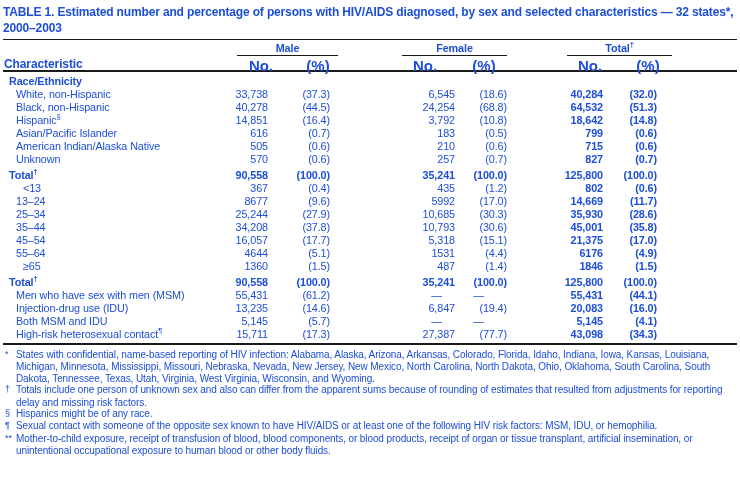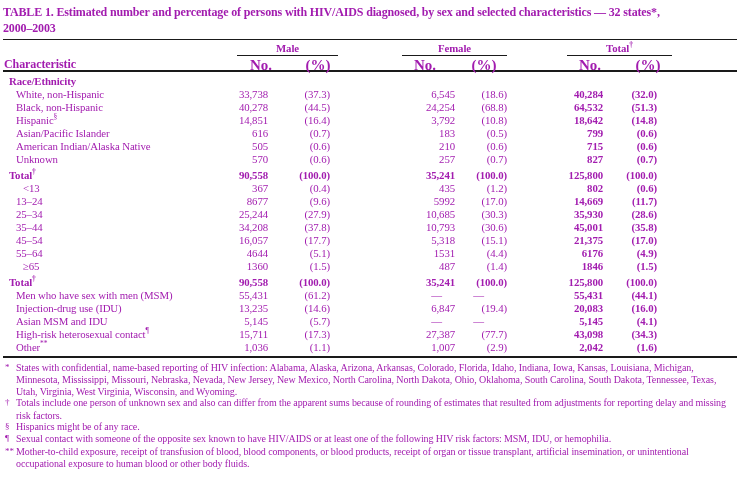--- a/index.html
+++ b/index.html
@@ -1,19 +1,19 @@
 <!DOCTYPE html>
 <html><head>
 <meta charset="utf-8">
 <style>
   html,body { margin:0; padding:0; background:#ffffff; }
   .page {
     position:relative; width:740px; height:501px; overflow:hidden;
-    background:#ffffff; color:#a21caf;
-    font-family:Liberation Serif, serif;
+    background:#ffffff; color:#1d4ed8;
+    font-family:Liberation Sans, sans-serif;
     -webkit-font-smoothing:antialiased;
   }
   .title { position:absolute; left:3px; top:5px; width:736px;
     font-size:12px; font-weight:bold; line-height:15.5px; letter-spacing:-0.15px; }
   .content { position:absolute; left:3px; top:39px; width:734px; }
   .rule { height:1px; background:#1a1a1a; }
   .rule.heavy { height:2px; }
   .hdr { position:relative; height:30px; }
   .gl { position:absolute; top:2px; font-size:10.8px; font-weight:bold; text-align:center; letter-spacing:-0.1px; }
   .gl-male   { left:234px; width:101px; }
@@ -257,47 +257,37 @@
             <td class="lbl ind1"><span>Injection-drug use (IDU)</span></td>
             <td class="num">13,235</td>
             <td class="num">(14.6)</td>
             <td class="num">6,847</td>
             <td class="num">(19.4)</td>
             <td class="num bold">20,083</td>
             <td class="num bold">(16.0)</td>
             <td></td>
           </tr>
           <tr>
-            <td class="lbl ind1"><span>Asian MSM and IDU</span></td>
+            <td class="lbl ind1"><span>Both MSM and IDU</span></td>
             <td class="num">5,145</td>
             <td class="num">(5.7)</td>
             <td class="num dashn">—</td>
             <td class="num dashp">—</td>
             <td class="num bold">5,145</td>
             <td class="num bold">(4.1)</td>
             <td></td>
           </tr>
           <tr>
             <td class="lbl ind1"><span>High-risk heterosexual contact</span><sup>¶</sup></td>
             <td class="num">15,711</td>
             <td class="num">(17.3)</td>
             <td class="num">27,387</td>
             <td class="num">(77.7)</td>
             <td class="num bold">43,098</td>
             <td class="num bold">(34.3)</td>
-            <td></td>
-          </tr>
-          <tr>
-            <td class="lbl ind1"><span>Other</span><sup>**</sup></td>
-            <td class="num">1,036</td>
-            <td class="num">(1.1)</td>
-            <td class="num">1,007</td>
-            <td class="num">(2.9)</td>
-            <td class="num bold">2,042</td>
-            <td class="num bold">(1.6)</td>
             <td></td>
           </tr>
         </tbody>
     </table>
 
     <div class="rule heavy bottom"></div>
 
     <div class="footnotes" id="footnotes">
         <div class="fn"><span class="fnm">*</span><span>States with confidential, name-based reporting of HIV infection: Alabama, Alaska, Arizona, Arkansas, Colorado, Florida, Idaho, Indiana, Iowa, Kansas, Louisiana, Michigan, Minnesota, Mississippi, Missouri, Nebraska, Nevada, New Jersey, New Mexico, North Carolina, North Dakota, Ohio, Oklahoma, South Carolina, South Dakota, Tennessee, Texas, Utah, Virginia, West Virginia, Wisconsin, and Wyoming.</span></div>
         <div class="fn"><span class="fnm">†</span><span>Totals include one person of unknown sex and also can differ from the apparent sums because of rounding of estimates that resulted from adjustments for reporting delay and missing risk factors.</span></div>

